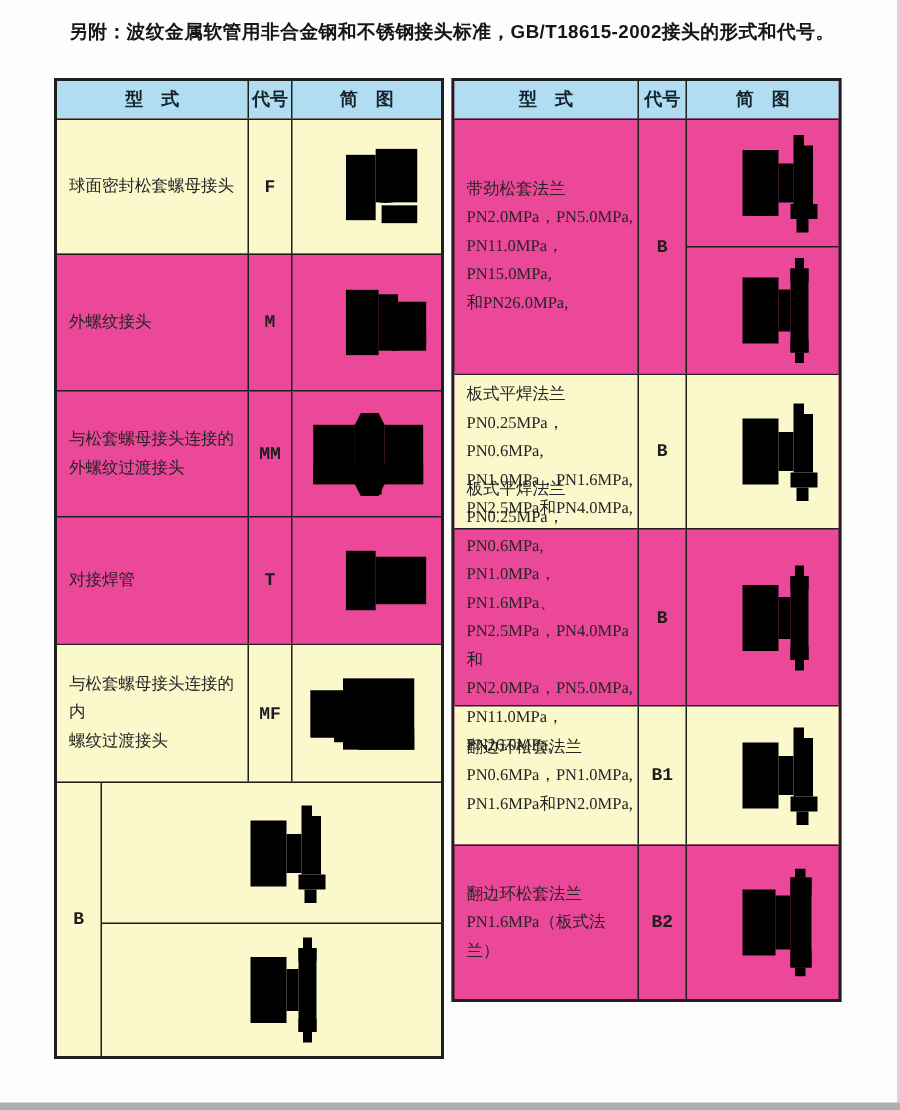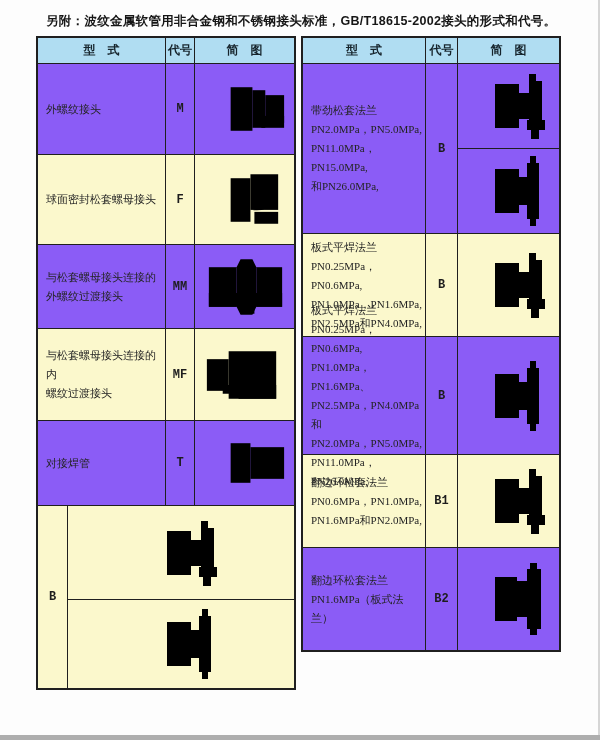--- a/index.html
+++ b/index.html
@@ -1,20 +1,20 @@
 <!DOCTYPE html>
 <html style="--header-bg: #b0ddf2; --highlight-bg: #fbf8cc; --border: #1f1f1f; --diagram-stroke: #4d4d4d;"><head>
 <meta charset="utf-8">
 <style>
   *{margin:0;padding:0;box-sizing:border-box}
   html,body{width:600px;height:740px}
   body{position:relative;background:#fdfdfd;font-family:"Liberation Sans",sans-serif;overflow:hidden}
   .page{position:absolute;inset:0;background:#fdfdfd}
   .title{position:absolute;left:46px;top:13px;font-size:12.5px;font-weight:bold;color:#161616;letter-spacing:.3px;white-space:nowrap}
-  .tbl{position:absolute;top:36px;border:2px solid var(--border,#1f1f1f);background:#8b5cf6}
+  .tbl{position:absolute;top:52px;border:2px solid var(--border,#1f1f1f);background:#ec4899}
   .tbl-left{left:36px;width:260px}
   .tbl-right{left:301px;width:260px}
   .row{display:flex;border-top:1px solid var(--border,#1f1f1f)}
   .row:first-child{border-top:none}
   .hl{background:var(--highlight-bg,#fbf8cc)}
   .cell+.cell{border-left:1px solid var(--border,#1f1f1f)}
   .hdr{height:25px;background:var(--header-bg,#b0ddf2)}
   .hdr .cell{display:flex;align-items:center;justify-content:center;font-size:12px;font-weight:bold;color:#16242c}
   .c-type{flex:0 0 127px;display:flex;align-items:center;padding:4px 2px 4px 8px;font-size:11px;line-height:19px;color:#242424;white-space:pre-line;font-family:"Liberation Serif",serif}
   .tbl-right .c-type{flex:0 0 122px}
@@ -124,68 +124,68 @@
 
   <div class="title">另附：波纹金属软管用非合金钢和不锈钢接头标准，GB/T18615-2002接头的形式和代号。</div>
 
   <div class="tbl tbl-left">
     <div class="row hdr">
       <div class="cell c-type" style="justify-content:center;padding:0">型　式</div>
       <div class="cell c-code">代号</div>
       <div class="cell c-diag">简　图</div>
     </div>
 
+    <div class="row hl" style="height:90px">
+      <div class="cell c-type">球面密封松套螺母接头</div>
+      <div class="cell c-code">F</div>
+      <div class="cell c-diag">
+        <svg class="diag" width="100" height="72" viewBox="0 0 100 72">
+            <use href="#fit-f" xlink:href="#fit-f"></use>
+          </svg>
+      </div>
+    </div>
+
     <div class="row" style="height:91px">
       <div class="cell c-type">外螺纹接头</div>
       <div class="cell c-code">M</div>
       <div class="cell c-diag">
         <svg class="diag" width="100" height="72" viewBox="0 0 100 72">
             <use href="#fit-m" xlink:href="#fit-m"></use>
-          </svg>
-      </div>
-    </div>
-
-    <div class="row hl" style="height:90px">
-      <div class="cell c-type">球面密封松套螺母接头</div>
-      <div class="cell c-code">F</div>
-      <div class="cell c-diag">
-        <svg class="diag" width="100" height="72" viewBox="0 0 100 72">
-            <use href="#fit-f" xlink:href="#fit-f"></use>
           </svg>
       </div>
     </div>
 
     <div class="row" style="height:84px">
       <div class="cell c-type">与松套螺母接头连接的
 外螺纹过渡接头</div>
       <div class="cell c-code">MM</div>
       <div class="cell c-diag">
         <svg class="diag" width="100" height="72" viewBox="0 0 100 72">
             <use href="#fit-mm" xlink:href="#fit-mm"></use>
           </svg>
       </div>
     </div>
 
+    <div class="row" style="height:85px">
+      <div class="cell c-type">对接焊管</div>
+      <div class="cell c-code">T</div>
+      <div class="cell c-diag">
+        <svg class="diag" width="100" height="72" viewBox="0 0 100 72">
+            <use href="#fit-t" xlink:href="#fit-t"></use>
+          </svg>
+      </div>
+    </div>
+
     <div class="row hl" style="height:92px">
       <div class="cell c-type">与松套螺母接头连接的内
 螺纹过渡接头</div>
       <div class="cell c-code">MF</div>
       <div class="cell c-diag">
         <svg class="diag" width="100" height="72" viewBox="0 0 100 72">
             <use href="#fit-mf" xlink:href="#fit-mf"></use>
-          </svg>
-      </div>
-    </div>
-
-    <div class="row" style="height:85px">
-      <div class="cell c-type">对接焊管</div>
-      <div class="cell c-code">T</div>
-      <div class="cell c-diag">
-        <svg class="diag" width="100" height="72" viewBox="0 0 100 72">
-            <use href="#fit-t" xlink:href="#fit-t"></use>
           </svg>
       </div>
     </div>
 
     <div class="row hl" style="height:183px">
       <div class="cell c-code">B</div>
       <div class="cell c-diag stack">
         <div class="sub" style="flex:0 0 93px">
           <svg class="diag" width="100" height="72" viewBox="0 0 100 72">
               <use href="#fit-flange-up" xlink:href="#fit-flange-up"></use>

